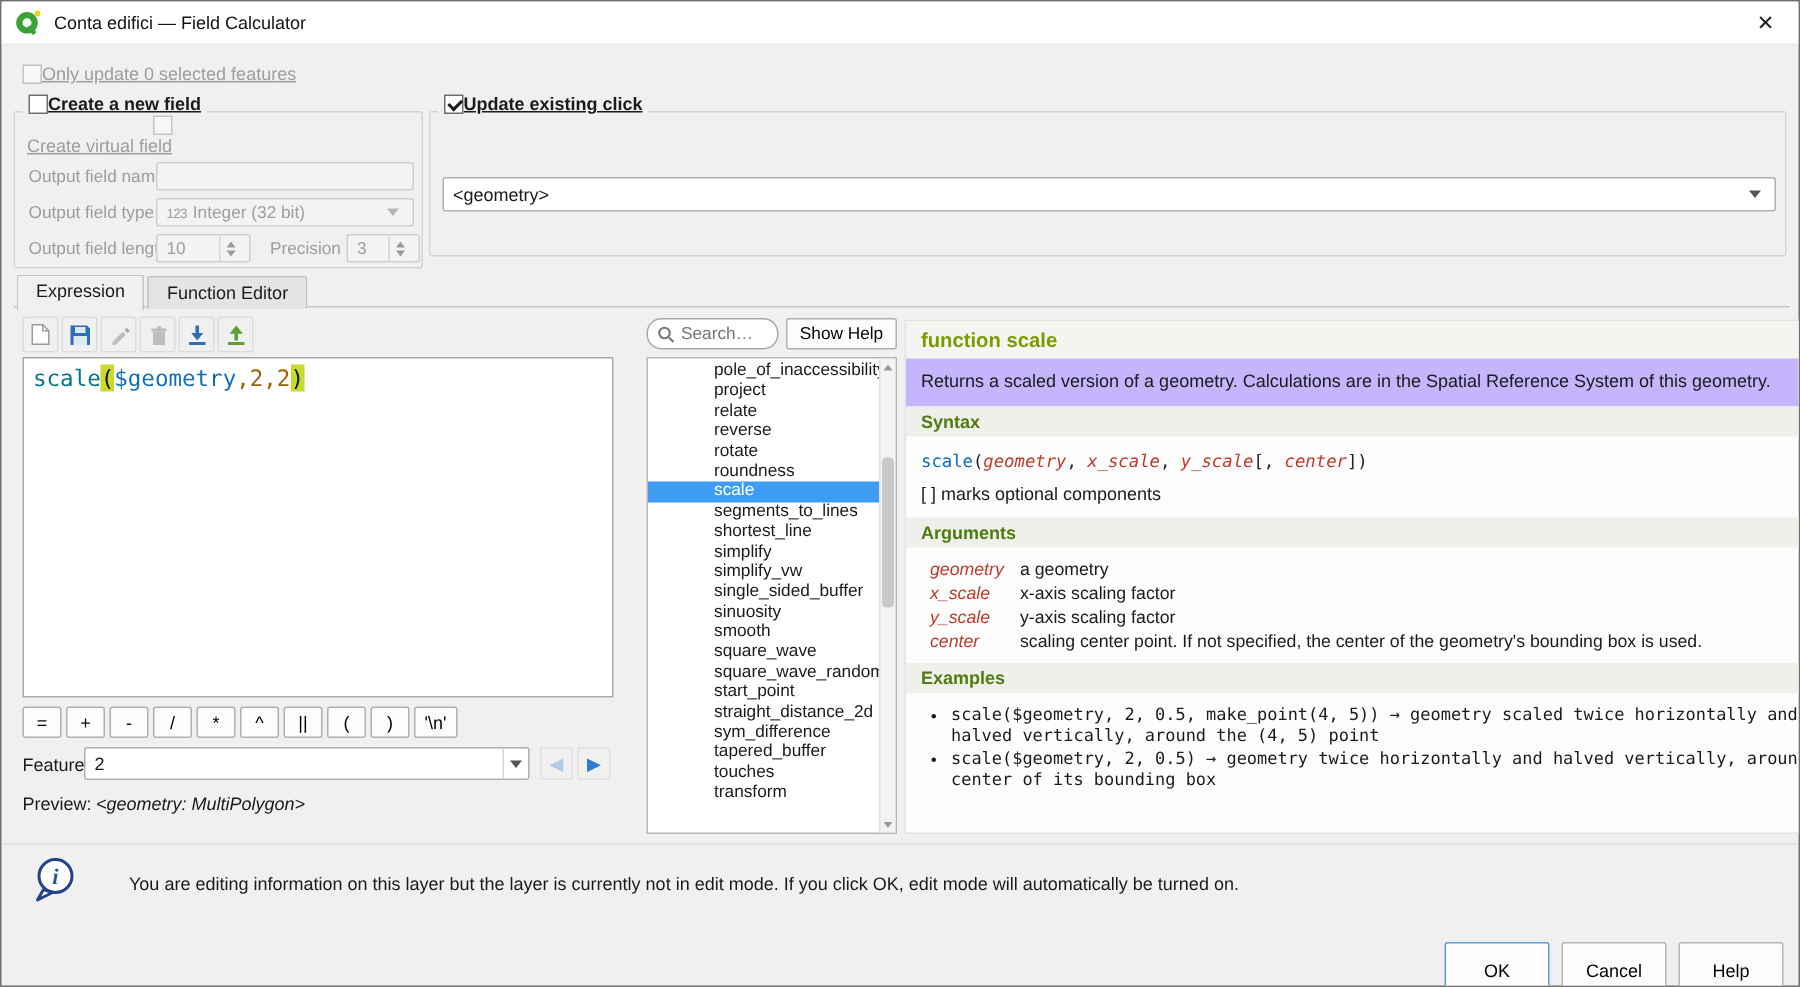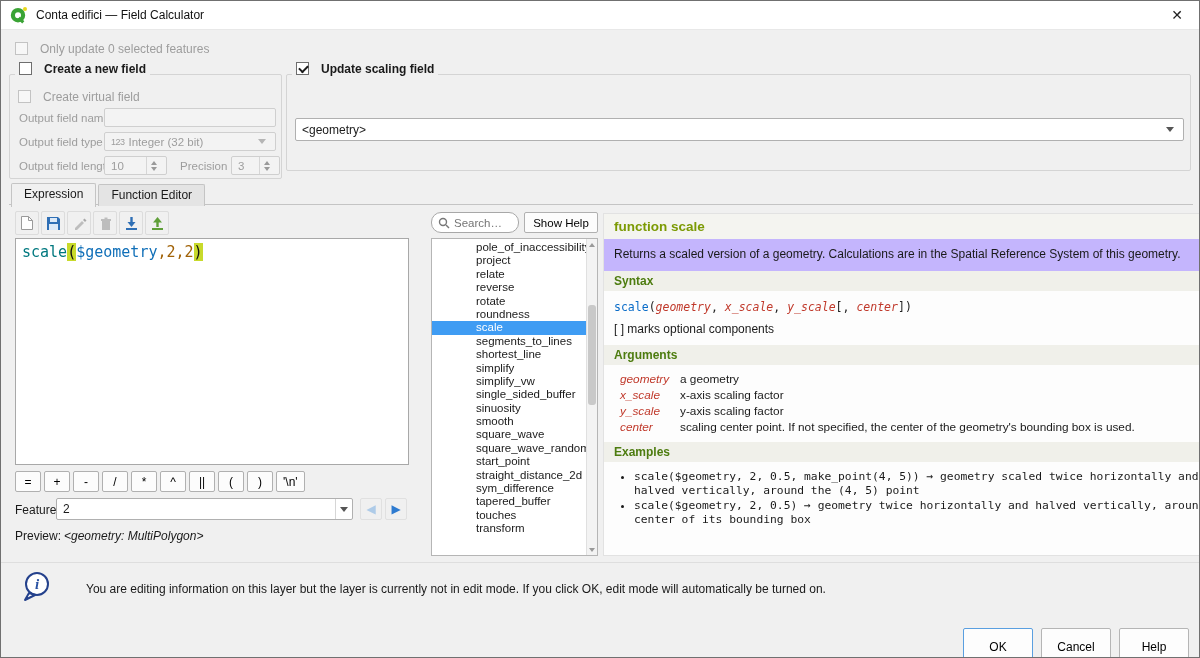--- a/index.html
+++ b/index.html
@@ -7,21 +7,21 @@
   body { font-family:"Liberation Sans", sans-serif; font-size:12px; color:#1a1a1a; }
   .window { position:relative; width:1200px; height:658px; background:#f0f0f0; border:1px solid #707070; overflow:hidden; }
 
   
   .titlebar { position:absolute; left:0; top:0; right:0; height:29px; background:#ffffff; display:flex; align-items:center; padding:0 8px; border-bottom:1px solid #e8e8e8; }
   .titlebar .app-icon { width:20px; height:20px; margin-right:7px; display:flex; align-items:center; }
   .titlebar .title { font-size:12px; color:#111; }
   .titlebar .close { margin-left:auto; width:28px; text-align:center; font-size:14px; color:#222; cursor:pointer; }
 
   
-  .cb { position:absolute; display:flex; align-items:flex-start; gap:12px; font-size:12px; white-space:nowrap; }
+  .cb { position:absolute; display:flex; align-items:flex-end; gap:0; font-size:12px; white-space:nowrap;text-decoration:underline; }
   .cb .box { position:relative; width:13px; height:13px; background:#fff; border:1px solid #6e6e6e; flex:0 0 auto; }
   .cb.checked .box::after { content:""; position:absolute; left:2px; top:2px; width:7px; height:4px; border-left:2px solid #1c1c1c; border-bottom:2px solid #1c1c1c; transform:rotate(-45deg); }
   .cb.disabled { color:#9d9d9d; }
   .cb.disabled .box { border-color:#c3c3c3; background:#f7f7f7; }
   .cb.bold { font-weight:bold; }
   .cb.on-border { background:#f0f0f0; padding:0 4px; z-index:2; }
 
   .groupbox { position:absolute; border:1px solid #d4d4d4; border-radius:2px; }
   .lbl { position:absolute; font-size:11.5px; white-space:nowrap; }
   .lbl.disabled { color:#9d9d9d; }
@@ -123,21 +123,21 @@
     <span class="title">Conta edifici — Field Calculator</span>
     <span class="close">✕</span>
   </div>
 
   <label class="cb disabled" style="left:14px; top:41px;">
     <span class="box"></span>
     <span>Only update 0 selected features</span>
   </label>
 
   <div class="groupbox" style="left:8px; top:73px; width:273px; height:105px;">
-    <label class="cb disabled" style="left:8px; top:15px;">
+    <label class="cb disabled" style="left:8px; top:2px;flex-direction:column;">
       <span class="box"></span>
       <span>Create virtual field</span>
     </label>
     <span class="lbl disabled" style="left:9px; top:37px;">Output field name</span>
     <div class="field disabled" style="left:94px; top:33px; width:172px; height:19px;">
       <span></span>
     </div>
     <span class="lbl disabled" style="left:9px; top:61px;">Output field type</span>
     <div class="field disabled" style="left:94px; top:57px; width:172px; height:19px;">
       <span class="type-prefix">123</span>
@@ -171,21 +171,21 @@
   <div class="groupbox" style="left:285px; top:73px; width:905px; height:97px;">
     <div class="field" style="left:8px; top:43px; width:889px; height:23px; font-size:12px;">
       <span>&lt;geometry&gt;</span>
       <span class="combo-arrow">
           <span class="tri-down"></span>
         </span>
     </div>
   </div>
   <label class="cb bold checked on-border" style="left:291px; top:61px;">
     <span class="box"></span>
-    <span>Update scaling field</span>
+    <span>Update existing click</span>
   </label>
 
   <div class="pane-line"></div>
   <div class="tabbar">
     <div class="tab active">Expression</div>
     <div class="tab">Function Editor</div>
   </div>
 
   <div class="toolbar">
     <div class="tool-btn">

